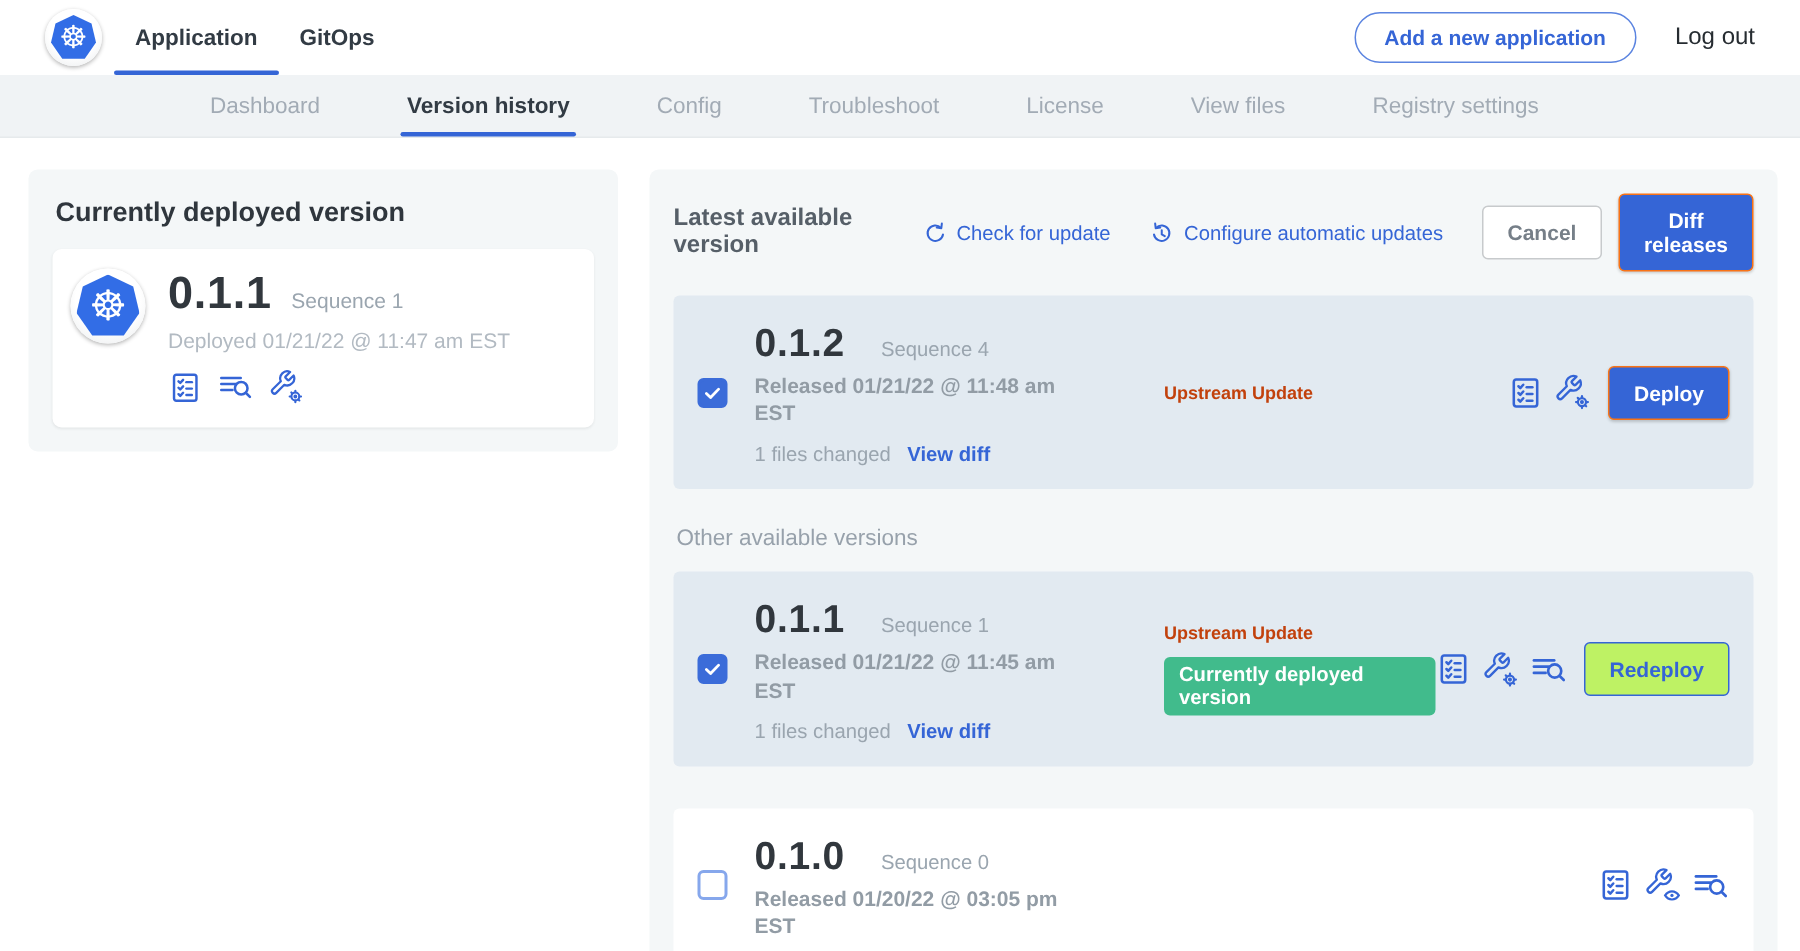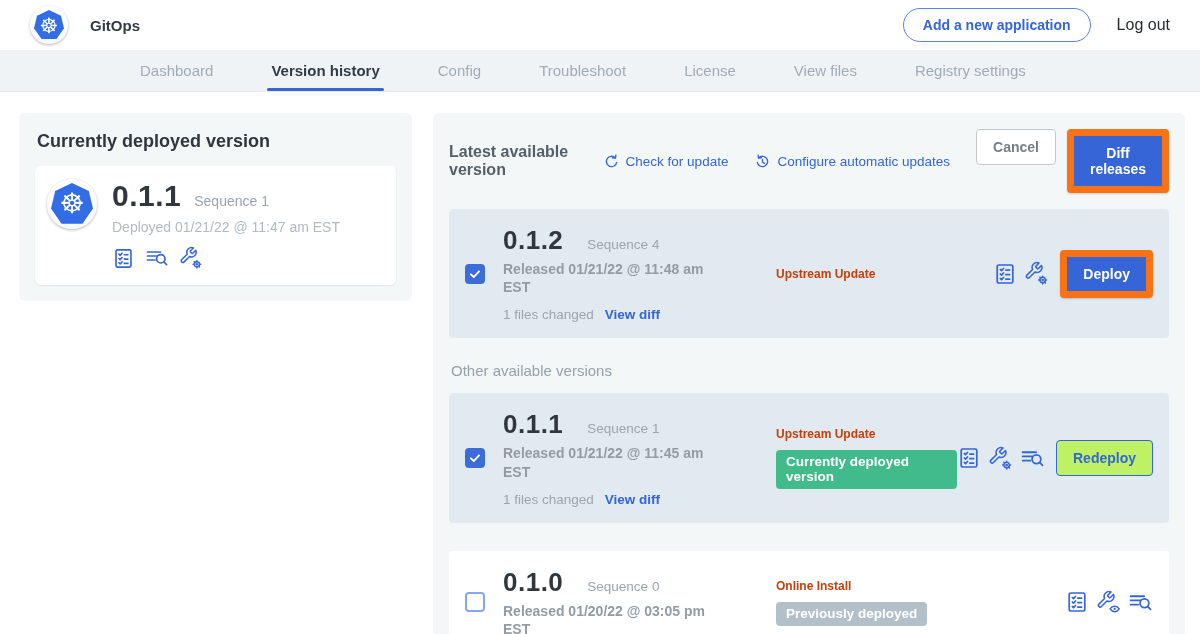--- a/index.html
+++ b/index.html
@@ -53,25 +53,25 @@
   .cur-deployed { font-size:14px; color:#b2bac2; margin:6px 0 11px; }
   .icon-row { display:flex; align-items:center; gap:10px; color:#3565d6; }
   .icon-row .ic { cursor:pointer; }
 
   
   .right-panel { flex:1; background:#f4f7f8; border-radius:6px; padding:16px; min-height:504px; }
   .panel-head { display:flex; align-items:center; margin:0 0 16px 0; }
   .panel-title { font-size:16px; font-weight:bold; color:#565f68; margin-right:20px; }
   .blue-link { display:flex; align-items:center; gap:6px; color:#3565d6; font-weight:normal;
     font-size:13.5px; cursor:pointer; margin-right:26px; white-space:nowrap; }
-  .head-btns { margin-left:auto; display:flex; align-items:flex-start; gap:11px; }
+  .head-btns { margin-left:auto; display:flex; align-items:center; gap:11px; }
   .btn { font-family:inherit; font-size:14px; font-weight:bold; border-radius:4px;
     padding:9px 16px; cursor:pointer; }
   .btn-cancel { background:#fff; color:#767f88; border:1px solid #c7cacc; }
-  .btn-primary { background:#3565d6; color:#fff; border:7px solid #f97316;
+  .btn-primary { background:#3565d6; color:#fff; border:1px solid #f97316;
     box-shadow:0 1px 2px rgba(0,0,0,.18); }
   .btn-outline { background:#bef264; color:#3565d6; border:1px solid #3565d6; }
 
   .vrow { display:flex; align-items:center; border-radius:4px; padding:16px;
     background:#e2eaf1; }
   .vrow.white { background:#ffffff; }
   .cb { width:20px; height:20px; border-radius:4px; flex:none; margin-right:18px;
     background:#fff; border:2px solid #86a7ec; cursor:pointer; display:grid; place-items:center; }
   .cb.checked { background:#3b6cd9; border-color:#3b6cd9; color:#fff; }
   .cb svg { display:none; }
@@ -164,20 +164,21 @@
     </symbol>
   </defs>
 </svg>
 
 <header class="topnav">
   <span class="k8s-logo">
     <span class="hept"></span>
     <span class="helm">☸</span>
   </span>
   <nav class="top-tabs">
+    <a class="top-tab active">Application</a>
     <a class="top-tab">GitOps</a>
   </nav>
   <div class="top-right">
     <button class="pill-btn">Add a new application</button>
     <a class="logout">Log out</a>
   </div>
 </header>
 
 <nav class="subnav">
   <a class="subnav-item">Dashboard</a>
@@ -315,24 +316,20 @@
       <span class="cb">
         
       </span>
       <div class="vinfo">
         <div class="vline">
           <span class="vver">0.1.0</span>
           <span class="vseq">Sequence 0</span>
         </div>
         <p class="vreleased">Released 01/20/22 @ 03:05 pm EST</p>
       </div>
-      <div class="vsource">
-        <div class="src-label">Online Install</div>
-        <span class="vbadge gray">Previously deployed</span>
-      </div>
       <div class="vactions">
         <svg class="ic" width="24" height="24">
             <use href="#i-checklist"></use>
           </svg>
         <svg class="ic" width="25" height="25">
             <use href="#i-wrench-eye"></use>
           </svg>
         <svg class="ic" width="25" height="25">
             <use href="#i-logs"></use>
           </svg>

